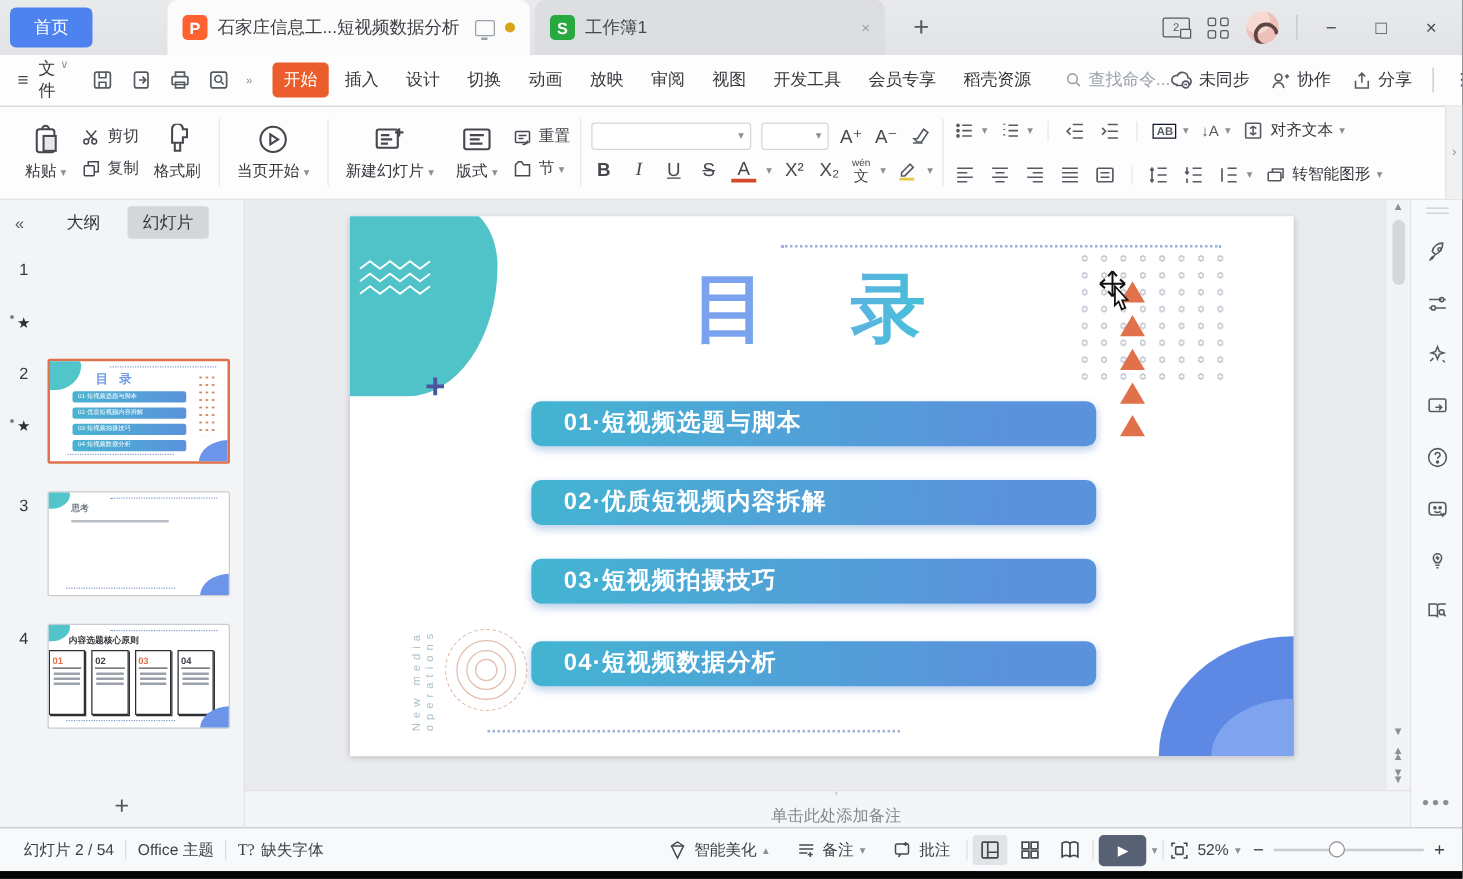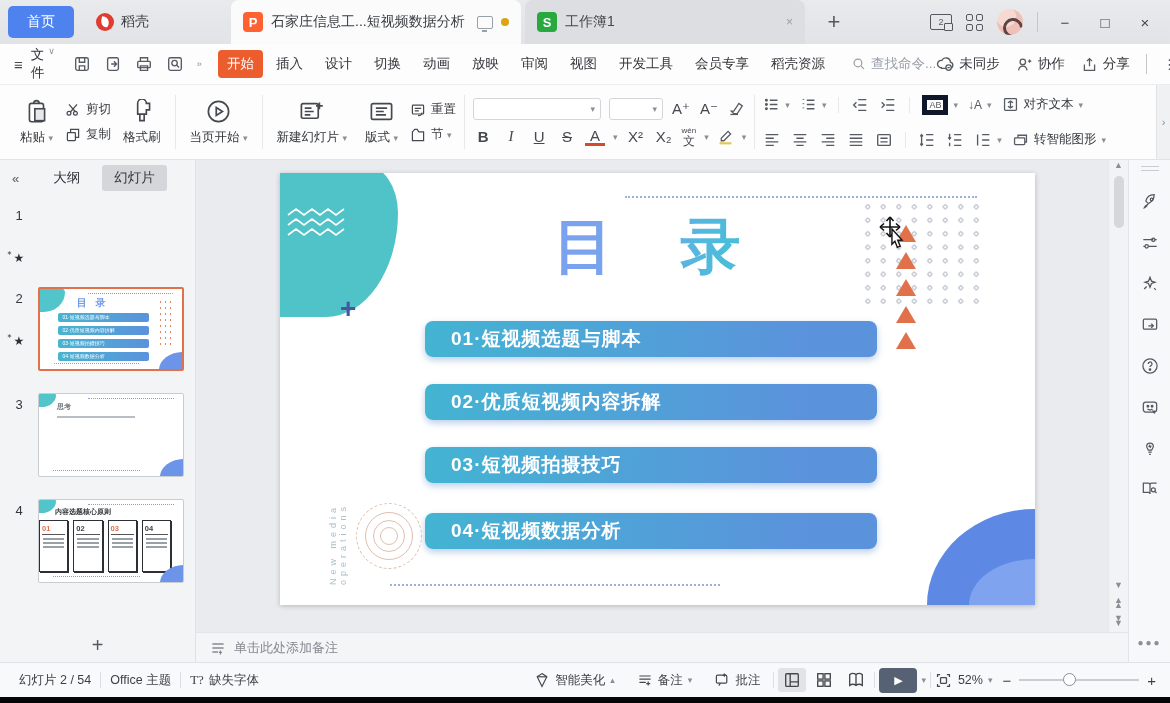--- a/index.html
+++ b/index.html
@@ -126,21 +126,21 @@
   .sc-wave-outer { position:absolute; right:0; bottom:0; width:108px; height:96px; background:#5d89e5; border-radius:100% 0 0 0; }
   .sc-wave-inner { position:absolute; right:0; bottom:0; width:66px; height:46px; background:#7fa3ee; border-radius:100% 0 0 0; }
   .sc-cursor { position:absolute; left:596px; top:42px; }
 
   
   .vscroll { width:20px; background:#f2f3f5; border-left:1px solid #e6e7e9; display:flex; flex-direction:column; align-items:center; font-size:9px; color:#8a8f96; }
   .vs-thumb { width:10px; height:52px; background:#d5d7db; border-radius:5px; margin-top:6px; }
   .vs-bottom { margin-top:auto; display:flex; flex-direction:column; align-items:center; gap:8px; padding-bottom:6px; }
 
   
-  .notesbar { height:30px; background:#f4f5f7; border-top:1px solid #e3e4e7; display:flex; align-items:center; gap:8px; padding-left:14px; font-size:13px; color:#85898f; }
+  .notesbar { height:30px; background:#f4f5f7; border-top:1px solid #e3e4e7; display:flex; align-items:center; gap:8px; padding-left:14px; font-size:13px; color:#85898f;flex-direction:column; }
 
   
   .rightbar { width:42px; background:#f7f8fa; border-left:1px solid #e3e4e7; display:flex; flex-direction:column; align-items:center; padding-top:6px; gap:21px; }
   .rb-handle { width:18px; border-top:1px solid #c9ccd0; border-bottom:1px solid #c9ccd0; height:5px; }
   .rb-dots { margin-top:auto; margin-bottom:14px; color:#8a8f96; font-size:10px; letter-spacing:2px; }
 
   
   .statusbar { height:35px; background:#f8f9fa; border-top:1px solid #e0e1e4; display:flex; align-items:center; font-size:12.5px; color:#3c3f44; flex-shrink:0; padding:0 10px; }
   .sb-item { display:flex; align-items:center; gap:5px; padding:0 9px; white-space:nowrap; }
   .sb-sep { width:1px; height:16px; background:#dcdee1; }
@@ -155,24 +155,20 @@
 </style>
 </head>
 <body>
 
 <div class="app">
 
   <div class="titlebar">
     <div class="home-btn">
         <span>首页</span>
       </div>
-    <div class="docer-tab">
-      <span class="docer-ico"></span>
-      <span>稻壳</span>
-    </div>
     <div class="doc-tab">
       <span class="wpp-ico">P</span>
       <span class="doc-title">石家庄信息工...短视频数据分析</span>
       <span class="monitor-ico"></span>
       <span class="dot-unsaved"></span>
     </div>
     <div class="sheet-tab">
       <span class="et-ico">S</span>
       <span>工作簿1</span>
       <span class="tab-close">×</span>
@@ -406,21 +402,21 @@
           </span>
           <span class="tb-sep" style="height:16px;"></span>
           <svg class="svgi" width="18" height="18" viewBox="0 0 20 20" fill="none" stroke="#565b63" stroke-width="1.5">
               <path d="M8 4h9M8 10h9M8 16h9M6 7L3 10l3 3"></path>
             </svg>
           <svg class="svgi" width="18" height="18" viewBox="0 0 20 20" fill="none" stroke="#565b63" stroke-width="1.5">
               <path d="M8 4h9M8 10h9M8 16h9M3 7l3 3-3 3"></path>
             </svg>
           <span class="tb-sep" style="height:16px;"></span>
           <span class="smallrow">
-              <span style="border:5px solid #0f172a; font-size:9px; padding:0 2px; color:#565b63;">AB</span>
+              <span style="border:1px solid #0f172a; font-size:9px; padding:0 2px; color:#565b63;font-weight:bold;">AB</span>
               <span class="chev">▾</span>
             </span>
           <span class="smallrow">
               <span style="font-size:12px; color:#565b63;">↓A</span>
               <span class="chev">▾</span>
             </span>
           <span class="smallrow">
             <svg class="svgi" width="17" height="17" viewBox="0 0 20 20" fill="none" stroke="#565b63" stroke-width="1.5">
                 <rect x="3" y="3" width="14" height="14" rx="1"></rect>
                 <path d="M10 6v8M7 8l3-2 3 2M7 12l3 2 3-2"></path>

